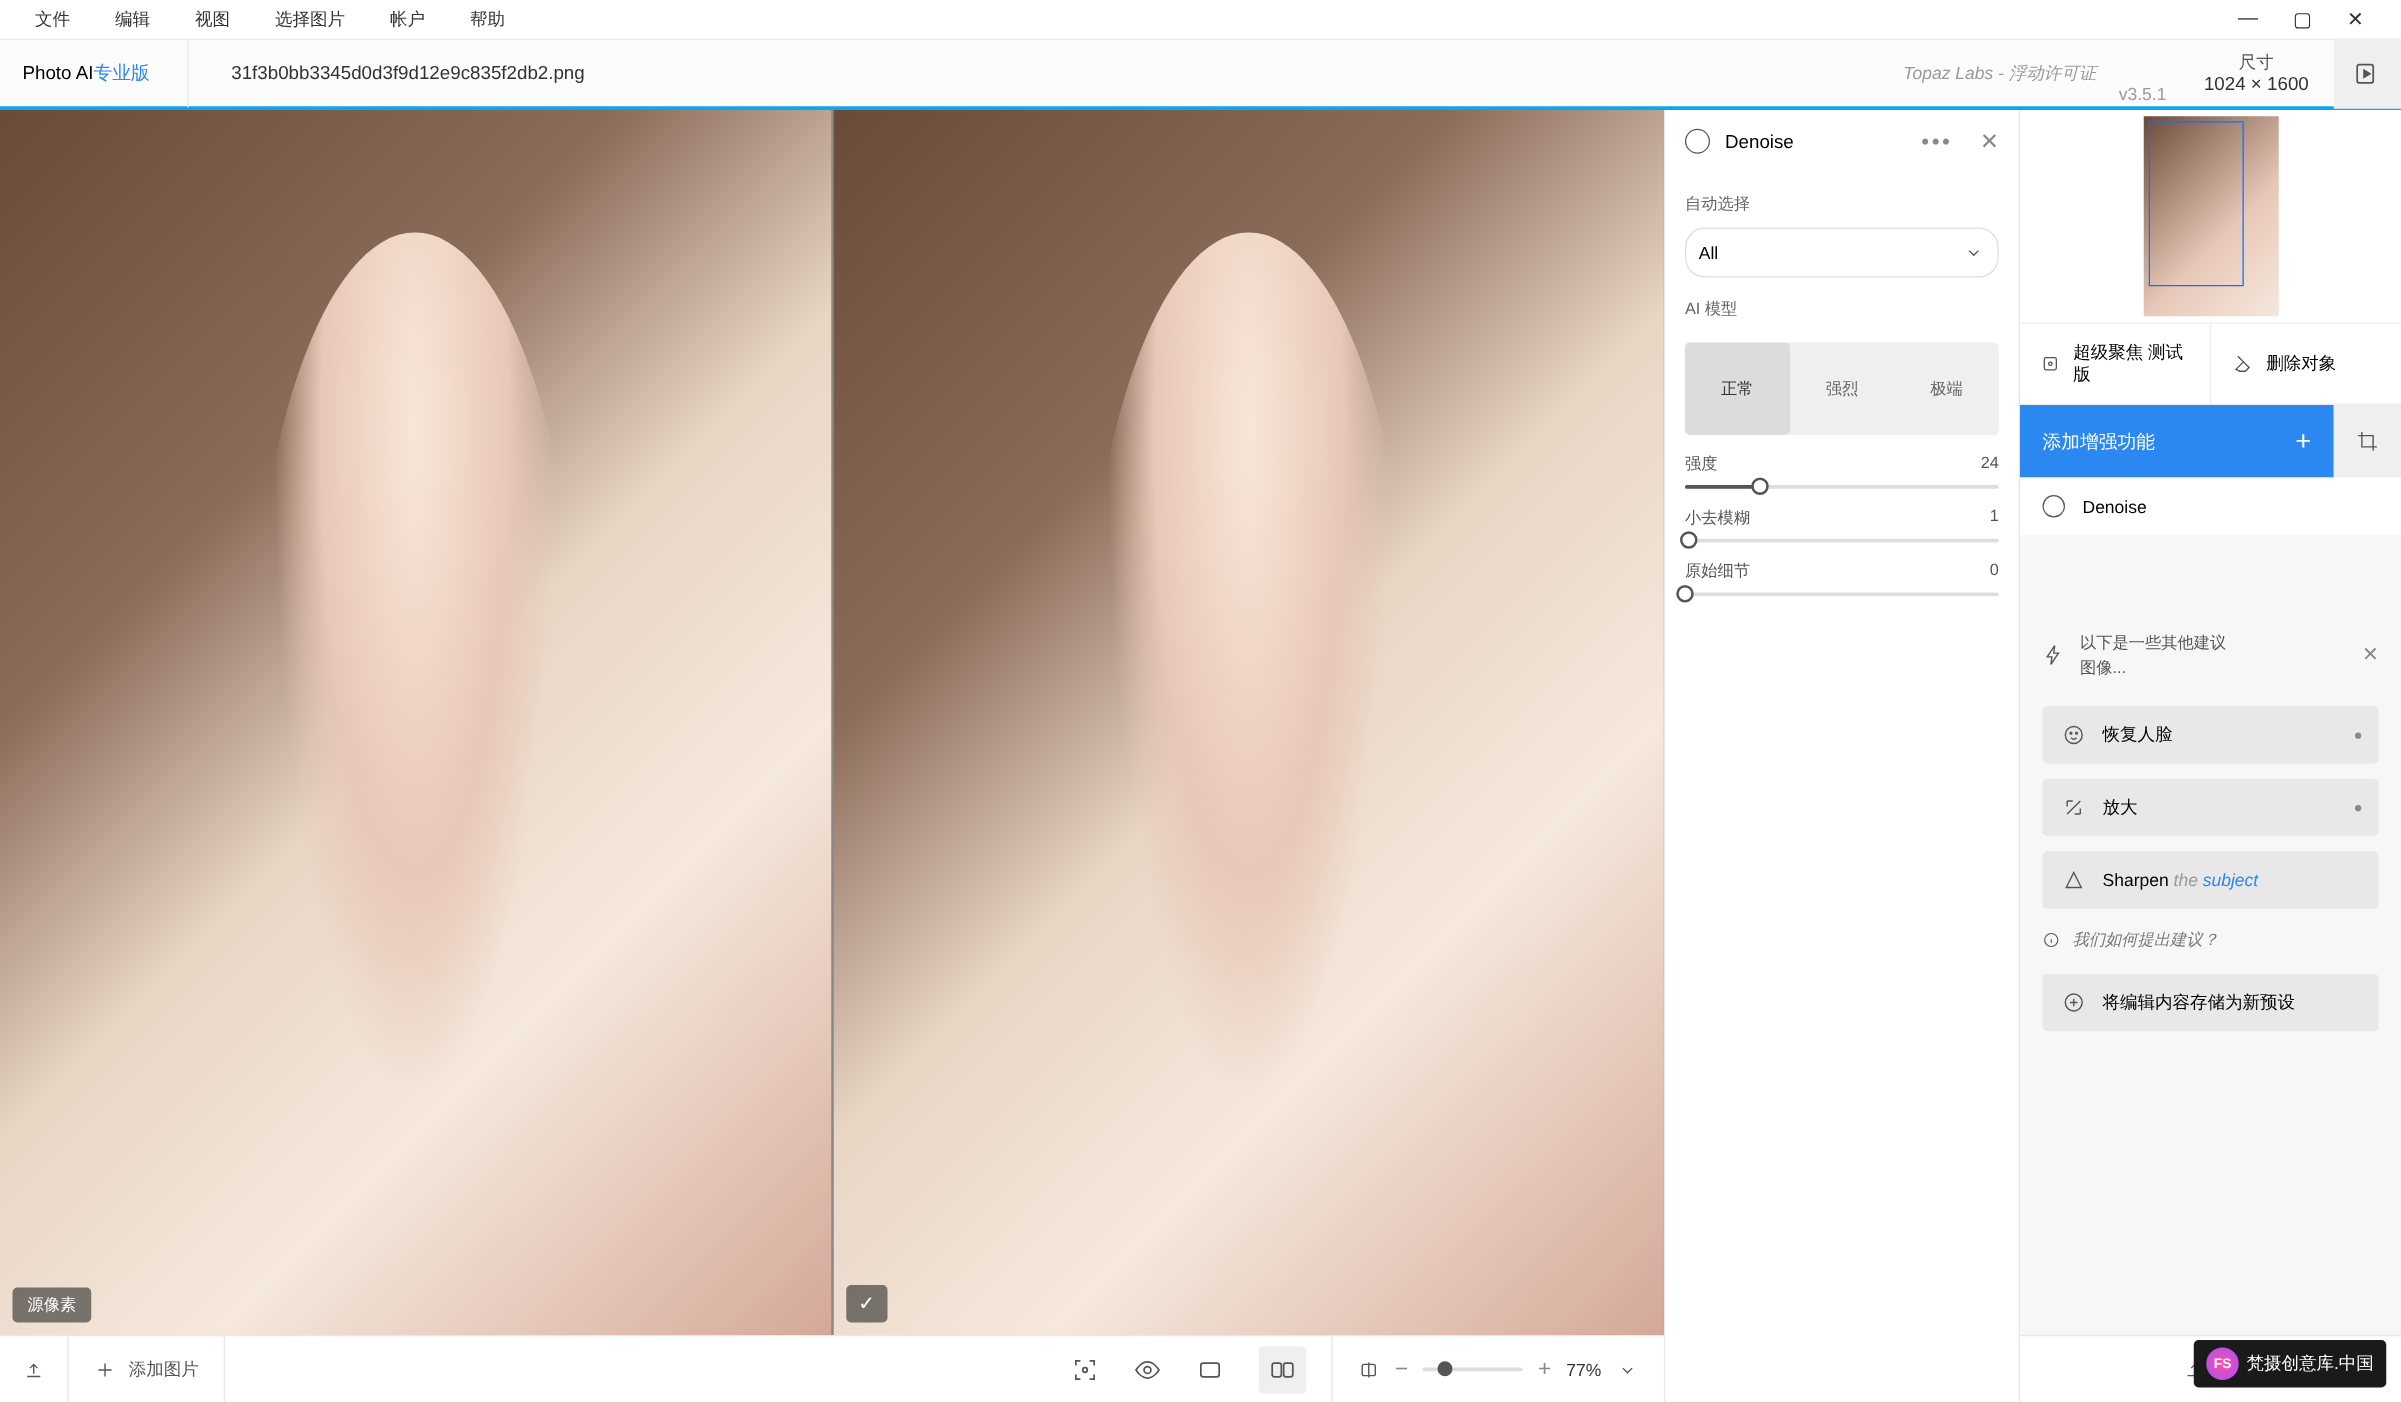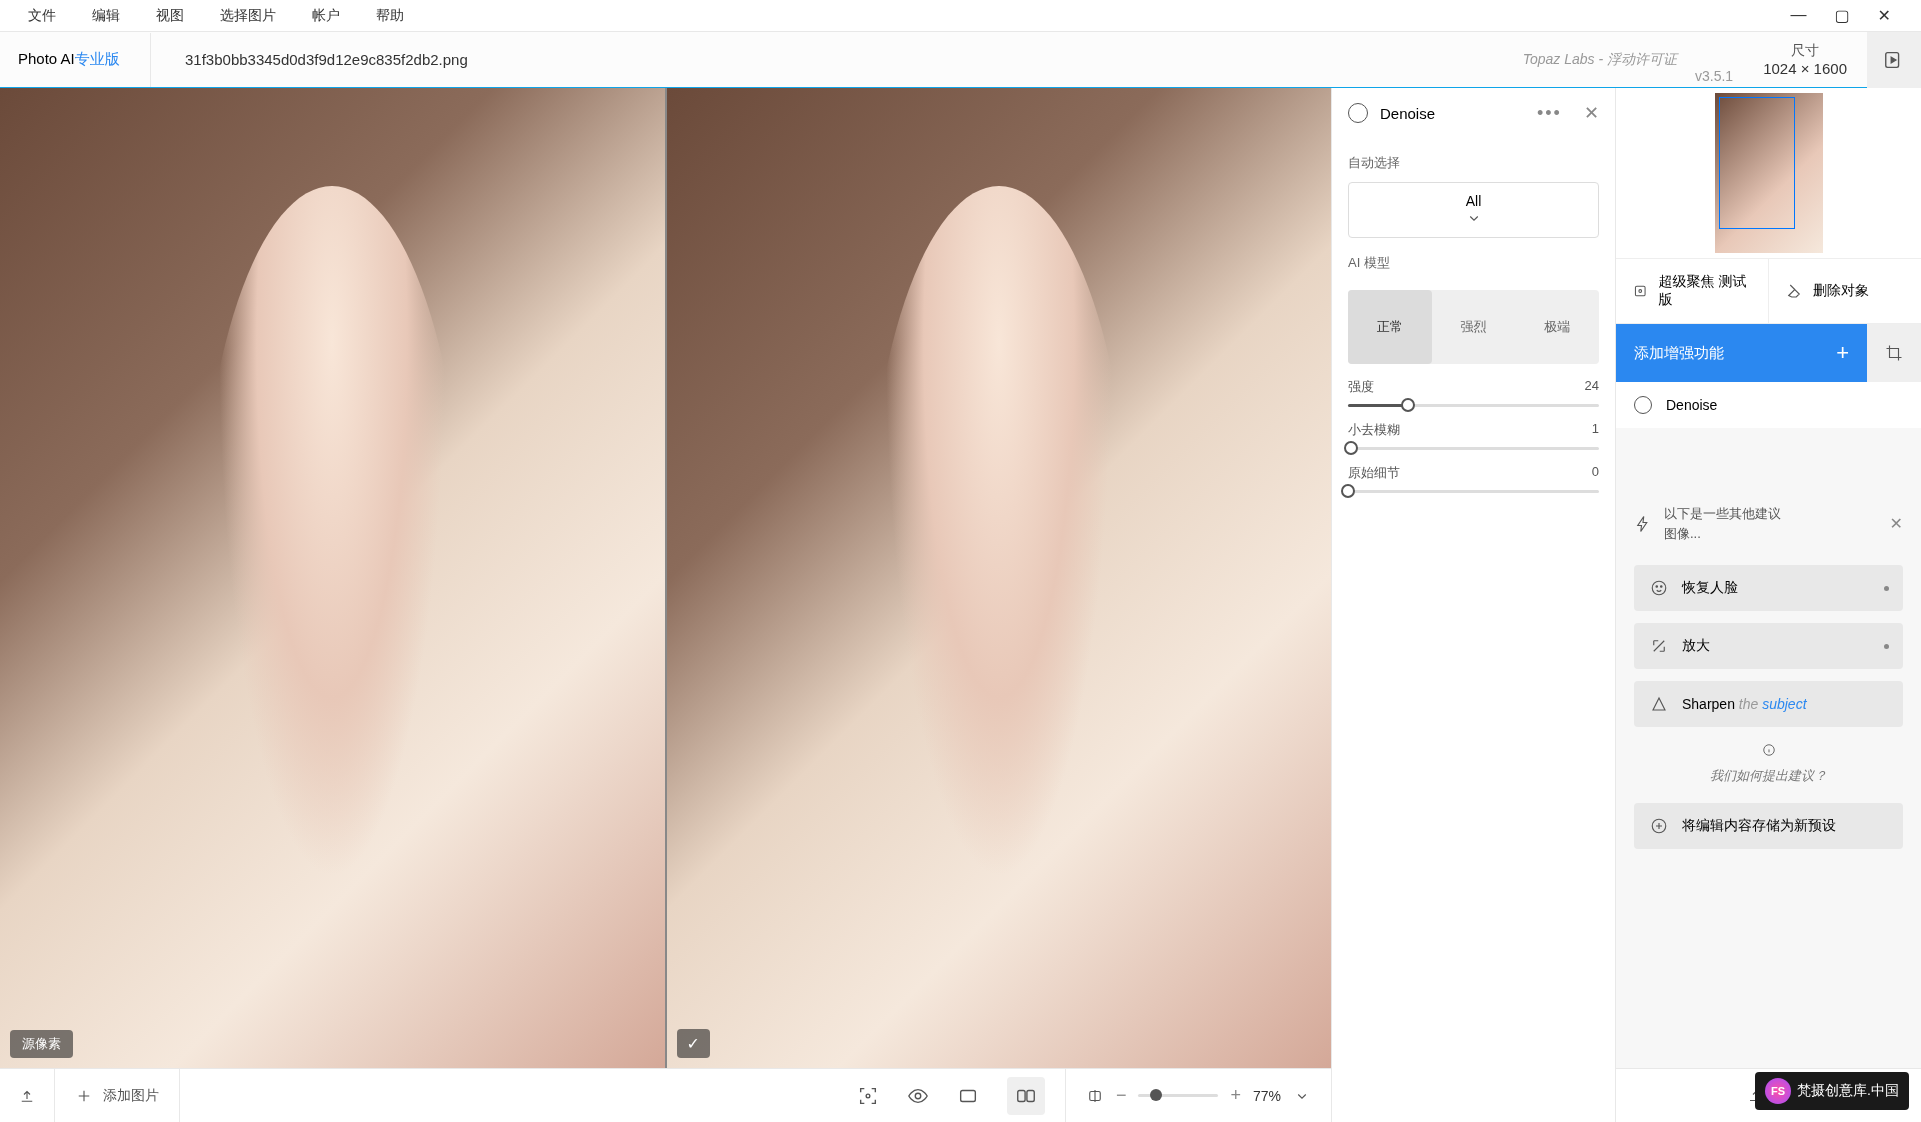--- a/index.html
+++ b/index.html
@@ -2,21 +2,21 @@
 <html><head>
 <meta charset="utf-8">
 <style>
 * { margin: 0; padding: 0; box-sizing: border-box; font-family: "Segoe UI", "Microsoft YaHei", sans-serif; }
 body { width: 1921px; height: 1122px; background: #fff; overflow: hidden; display: flex; flex-direction: column; }
 .menubar { height: 32px; display: flex; align-items: center; padding: 0 10px; border-bottom: 1px solid #e8e8e8; }
 .menubar .menu-item { padding: 0 18px; font-size: 14px; color: #333; cursor: pointer; }
 .menubar .spacer { flex: 1; }
 .win-controls { display: flex; gap: 28px; padding: 0 20px; }
 .win-controls span { font-size: 16px; cursor: pointer; color: #333; }
-.headerbar { height: 56px; display: flex; align-items: center; border-bottom: 1px solid #0ea5e9; background: #fcfcfc; }
+.headerbar { height: 56px; display: flex; align-items: center; border-bottom: 3px solid #0ea5e9; background: #fcfcfc; }
 .logo-area { width: 150px; padding-left: 18px; font-size: 15px; }
 .logo-area .pro { color: #2b88f0; }
 .filename-area { padding-left: 34px; font-size: 15px; color: #333; flex: 1; }
 .lic { color: #999; font-style: italic; font-size: 14px; margin-right: 18px; }
 .version { color: #999; font-size: 14px; margin-right: 30px; margin-top: 33px; }
 .dim-label { font-size: 14px; color: #555; text-align: center; }
 .dim-val { font-size: 15px; color: #333; }
 .dims { margin-right: 20px; text-align: center; }
 .queue-btn { width: 54px; height: 56px; background: #efefef; display: flex; align-items: center; justify-content: center; cursor: pointer; }
 .main { flex: 1; display: flex; overflow: hidden; }
@@ -40,21 +40,21 @@
 .panel { width: 284px; background: #fff; border-left: 1px solid #e8e8e8; display: flex; flex-direction: column; overflow-y: auto; }
 .panel-head { display: flex; align-items: center; padding: 14px 16px; gap: 12px; }
 .panel-head .globe { width: 20px; height: 20px; border: 1.5px solid #555; border-radius: 50%; position: relative; }
 .panel-head .title { font-size: 15px; font-weight: 500; flex: 1; }
 .panel-head .dots { color: #888; font-size: 18px; cursor: pointer; letter-spacing: 2px; }
 .panel-head .x { color: #888; font-size: 18px; cursor: pointer; margin-left: 10px; }
 .tabs { display: flex; background: #efefef; }
 .tab { flex: 1; text-align: center; padding: 10px; font-size: 14px; cursor: pointer; }
 .tab.active { background: #fff; }
 .section-label { font-size: 13px; color: #666; padding: 16px 16px 10px; }
-.dropdown { margin: 0 16px; border: 1px solid #ddd; border-radius: 4px; padding: 10px 10px; display: flex; justify-content: space-between; align-items: center; font-size: 14px; cursor: pointer; flex-direction: column; }
+.dropdown { margin: 0 16px; border: 1px solid #ddd; border-radius: 16px; padding: 10px 10px; display: flex; justify-content: space-between; align-items: center; font-size: 14px; cursor: pointer; }
 .seg { margin: 8px 16px 0; display: flex; background: #efefef; border-radius: 4px; }
 .seg-btn { flex: 1; text-align: center; padding: 28px; font-size: 13px; color: #666; cursor: pointer; border-radius: 4px; }
 .seg-btn.active { background: #dcdcdc; color: #333; }
 .slider-row { padding: 14px 16px 0; }
 .slider-head { display: flex; justify-content: space-between; font-size: 13px; color: #555; margin-bottom: 8px; }
 .slider-track { height: 3px; background: #ddd; border-radius: 2px; position: relative; }
 .slider-fill { height: 3px; background: #555; border-radius: 2px; position: absolute; }
 .slider-thumb { width: 14px; height: 14px; background: #fff; border: 2px solid #555; border-radius: 50%; position: absolute; top: -6px; transform: translateX(-50%); }
 .rightcol { width: 306px; background: #f7f7f7; border-left: 1px solid #e8e8e8; display: flex; flex-direction: column; }
 .thumb-area { height: 170px; background: #fff; display: flex; align-items: center; justify-content: center; }
@@ -65,21 +65,21 @@
 .action-btn + .action-btn { border-left: 1px solid #eee; }
 .add-enhance-row { display: flex; }
 .add-enhance { flex: 1; background: #2b88f0; color: #fff; display: flex; align-items: center; justify-content: space-between; padding: 16px 18px; font-size: 15px; cursor: pointer; }
 .crop-btn { width: 54px; background: #efefef; display: flex; align-items: center; justify-content: center; cursor: pointer; }
 .applied { background: #fff; padding: 14px 18px; display: flex; align-items: center; gap: 14px; font-size: 14px; }
 .sugg-head { display: flex; align-items: center; padding: 16px 18px; gap: 12px; }
 .sugg-head .txt { flex: 1; font-size: 13px; color: #555; line-height: 1.5; }
 .sugg-head .xx { color: #888; cursor: pointer; }
 .sugg-btn { margin: 6px 18px; background: #e8e8e8; border-radius: 4px; padding: 14px 16px; display: flex; align-items: center; gap: 14px; font-size: 14px; cursor: pointer; position: relative; }
 .sugg-btn .dot { position: absolute; right: 14px; width: 5px; height: 5px; background: #888; border-radius: 50%; }
-.sugg-link { padding: 10px 18px; display: flex; align-items: center; gap: 10px; font-size: 13px; color: #777; font-style: italic; flex-direction: column; }
+.sugg-link { padding: 10px 18px; display: flex; align-items: center; gap: 10px; font-size: 13px; color: #777; font-style: italic; }
 .preset-btn { margin: 8px 18px; background: #e8e8e8; border-radius: 4px; padding: 14px 16px; display: flex; align-items: center; gap: 14px; font-size: 14px; cursor: pointer; }
 .rightcol-spacer { flex: 1; }
 .export-bar { height: 54px; background: #fff; border-top: 1px solid #e8e8e8; display: flex; align-items: center; justify-content: center; gap: 10px; color: #555; }
 .watermark { position: absolute; right: 12px; bottom: 12px; display: flex; align-items: center; gap: 6px; background: #1a1a1a; color: #fff; padding: 6px 10px; border-radius: 4px; font-size: 14px; }
 .wm-badge { width: 26px; height: 26px; background: radial-gradient(circle,#ff4fa3,#a34fff); border-radius: 50%; display: flex; align-items: center; justify-content: center; font-size: 11px; font-weight: bold; }
 svg { display: block; }
 .ico { width: 18px; height: 18px; stroke: #555; stroke-width: 1.5; fill: none; }
 .ico-lg { width: 22px; height: 22px; stroke: #555; stroke-width: 1.5; fill: none; }
 </style>
 </head>

